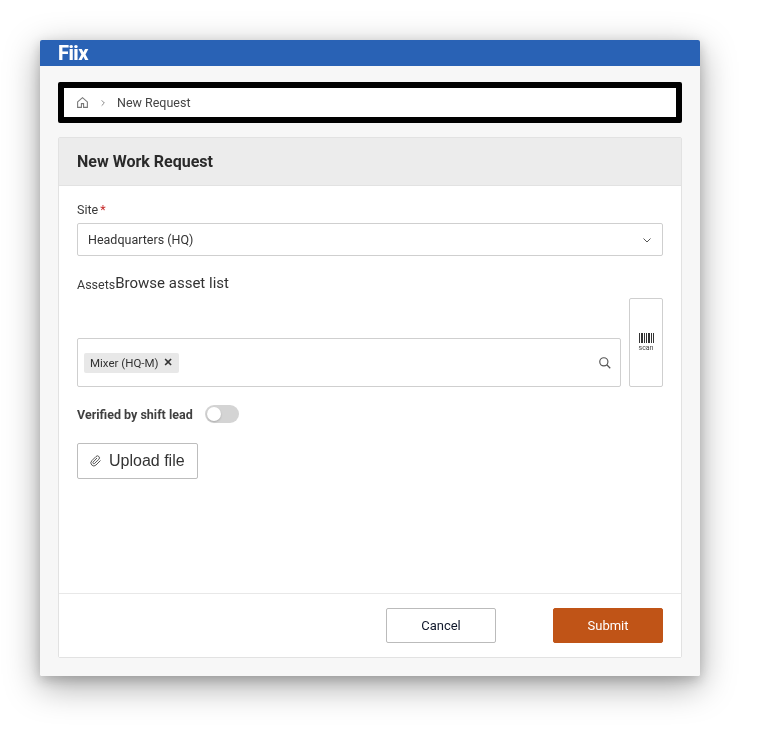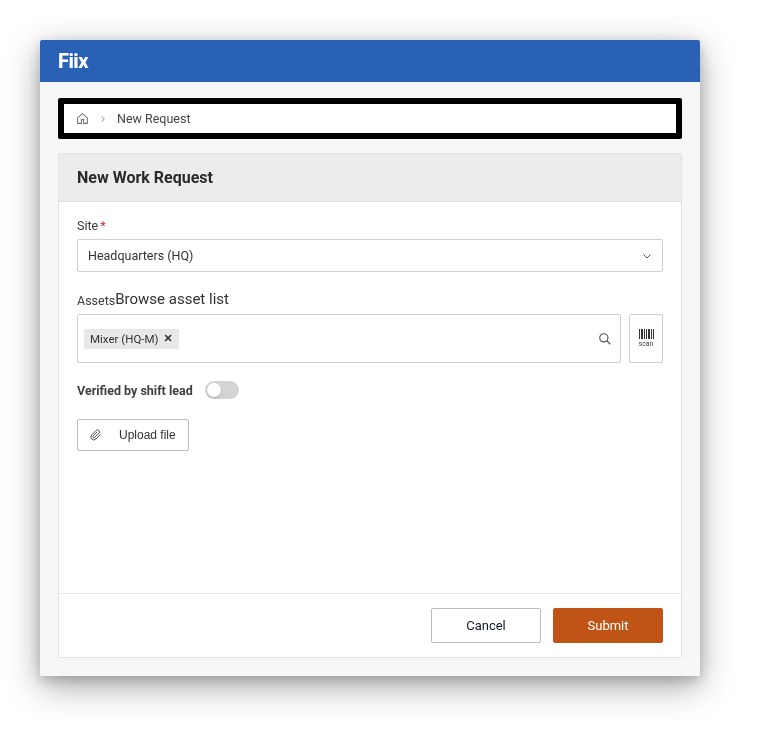--- a/index.html
+++ b/index.html
@@ -15,21 +15,21 @@
     height: 636px;
     background: #fff;
     box-shadow: 0 10px 35px rgba(0,0,0,0.35), 0 4px 12px rgba(0,0,0,0.18);
     border-radius: 2px;
     overflow: hidden;
     display: flex;
     flex-direction: column;
   }
   .header {
     background: #2962b5;
-    height: 42px;
+    height: 26px;
     display: flex;
     align-items: center;
     padding: 0 18px;
   }
   .logo {
     color: #fff;
     font-weight: 800;
     font-size: 20px;
     letter-spacing: -0.5px;
   }
@@ -130,20 +130,21 @@
     align-items: stretch;
   }
   .tag-input {
     flex: 1;
     padding: 16px 6px;
     display: flex;
     align-items: center;
     gap: 6px;
     position: relative;
     height: 49px;
+    margin-top: 40px;
   }
   .tag {
     background: #e8e8e8;
     border-radius: 2px;
     padding: 3px 6px;
     font-size: 11.5px;
     display: inline-flex;
     align-items: center;
     gap: 5px;
     color: #333;
@@ -206,25 +207,25 @@
     border-radius: 50%;
     position: absolute;
     top: 2px;
     left: 2px;
     box-shadow: 0 1px 2px rgba(0,0,0,0.2);
   }
   .upload-btn {
     border: 1px solid #bdbdbd;
     background: #fff;
     padding: 8px 12px;
-    font-size: 12px;
+    font-size: 16px;
     border-radius: 2px;
     display: inline-flex;
     align-items: center;
-    gap: 17px;
+    gap: 7px;
     cursor: pointer;
     color: #333;
   }
   .card-footer {
     border-top: 1px solid #e8e8e8;
     padding: 14px 18px;
     display: flex;
     justify-content: flex-end;
     gap: 12px;
     background: #fff;
@@ -240,20 +241,21 @@
   }
   .btn-secondary {
     background: #fff;
     border: 1px solid #bbb;
     color: #0f172a;
   }
   .btn-primary {
     background: #c05417;
     border: 1px solid #c05417;
     color: #fff;
+    margin-left: 45px;
   }
   svg { display: block; }
 </style>
 </head>
 <body>
 
 <div class="window">
 
   <div class="header">
     <div class="logo">Fiix</div>

